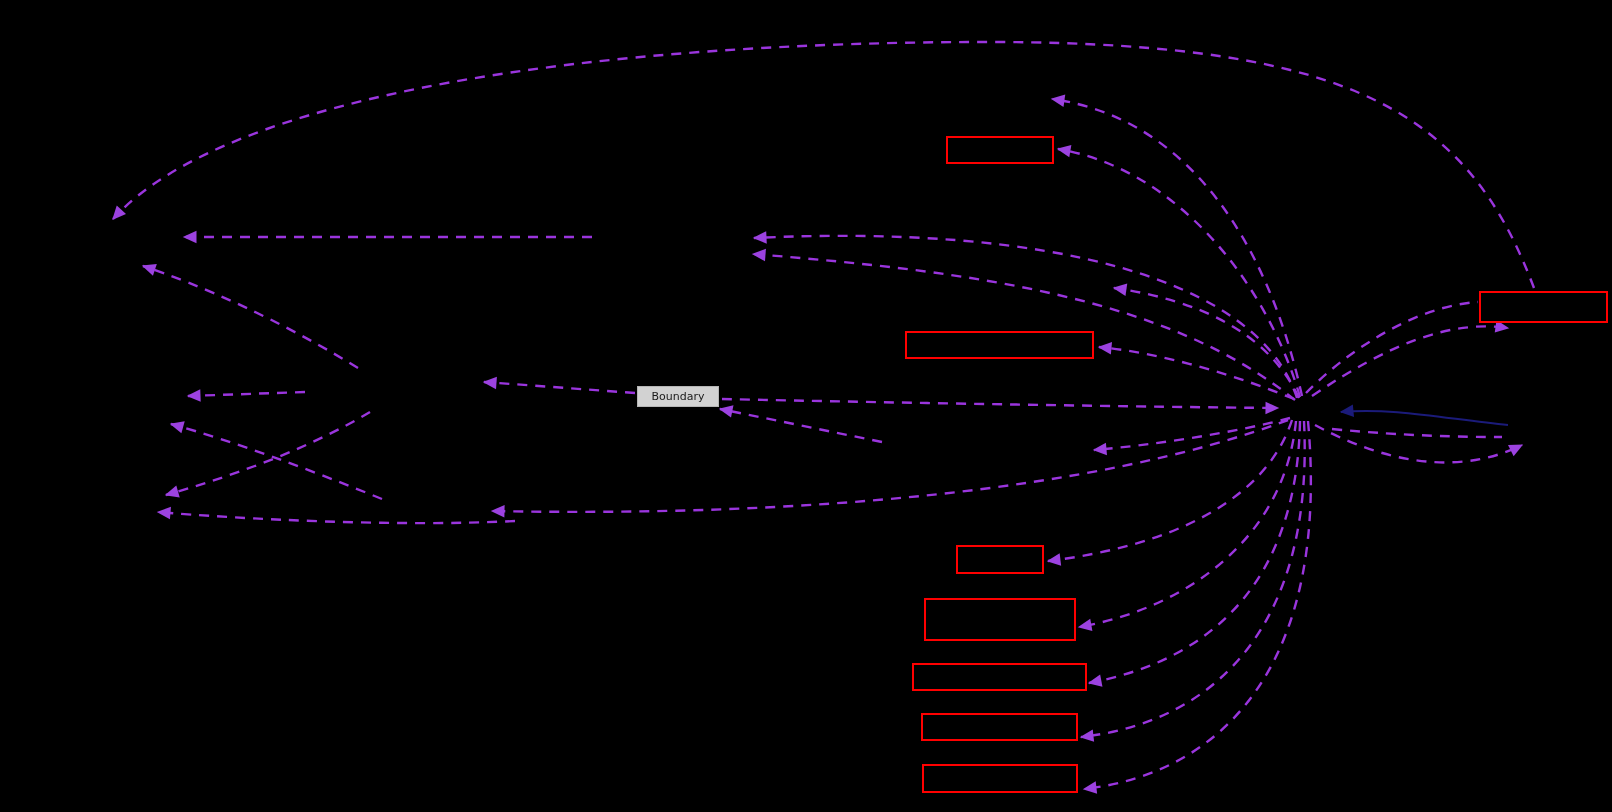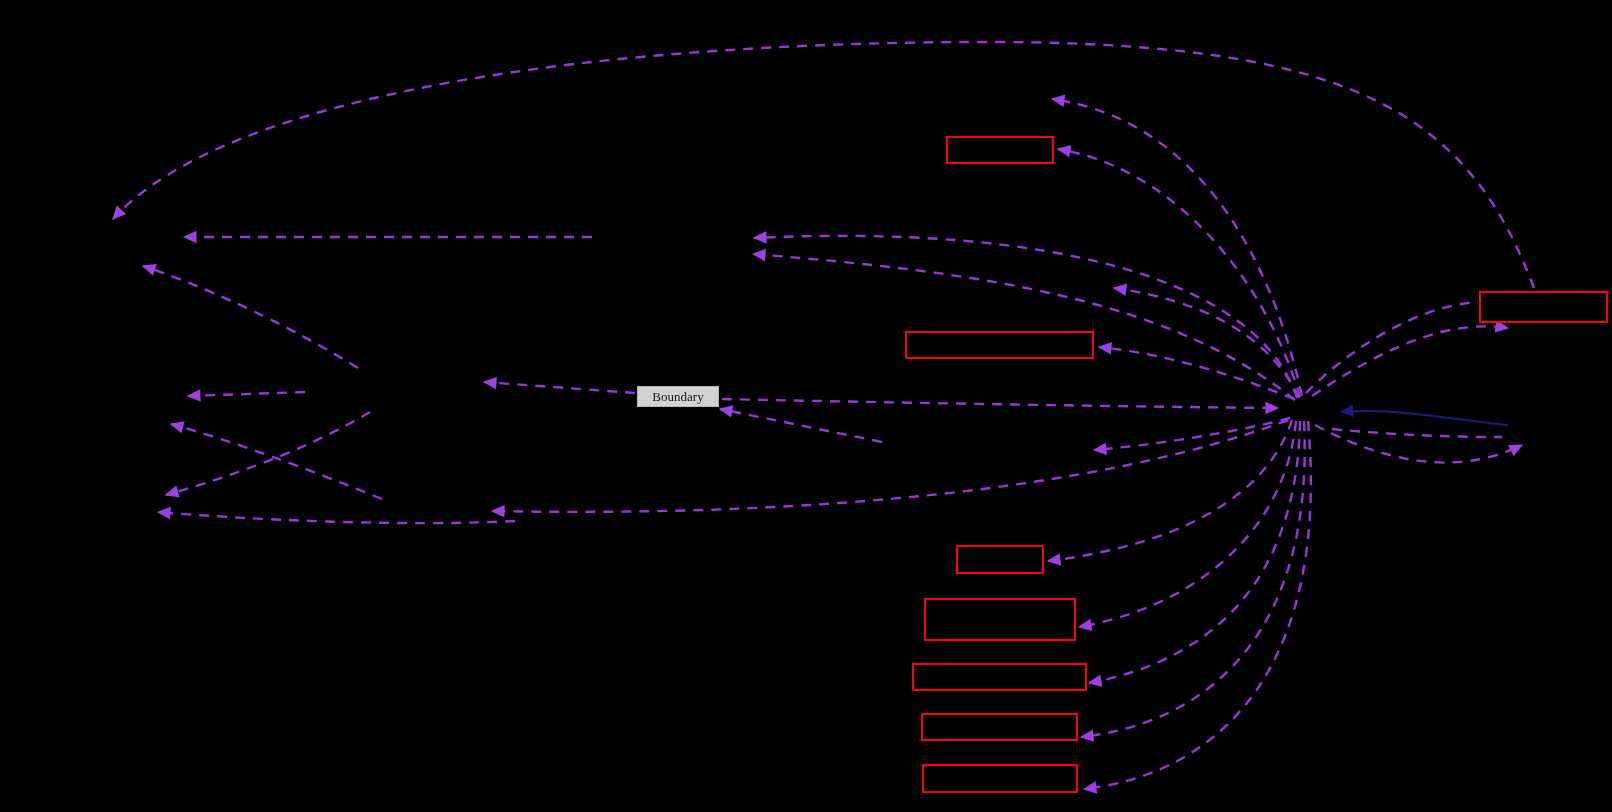--- a/index.html
+++ b/index.html
@@ -19,25 +19,24 @@
     position: absolute;
     left: 0;
     top: 0;
   }
   .boundary-label {
     position: absolute;
     box-sizing: border-box;
     display: flex;
     align-items: center;
     justify-content: center;
-    font-size: 13px;
+    font-size: 11px;
     line-height: 1;
     cursor: pointer;
     user-select: none;
-    font-family: Liberation Serif, serif;
   }
 </style>
 </head>
 <body>
 
 <div class="stage">
   <svg id="graph-svg" width="1612" height="812" viewBox="0 0 1612 812">
       <defs>
         <marker id="arrow-purple" viewBox="0 0 12 12" refX="10" refY="6" markerWidth="21" markerHeight="15" markerUnits="userSpaceOnUse" orient="auto">
           <path d="M 0,1 L 11,6 L 0,11 Z" fill="#9c42e0"></path>

